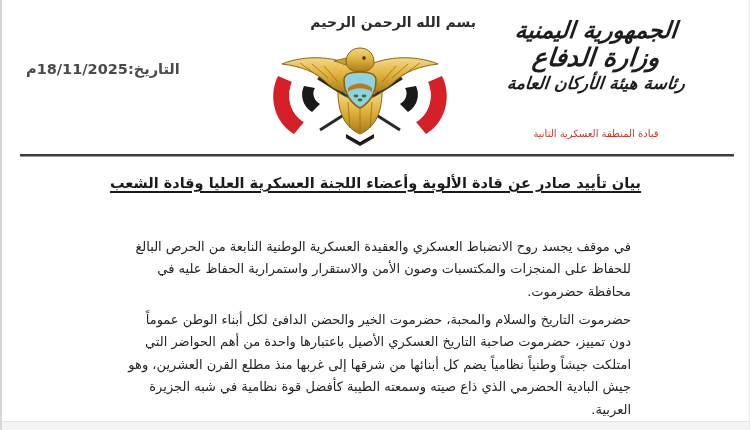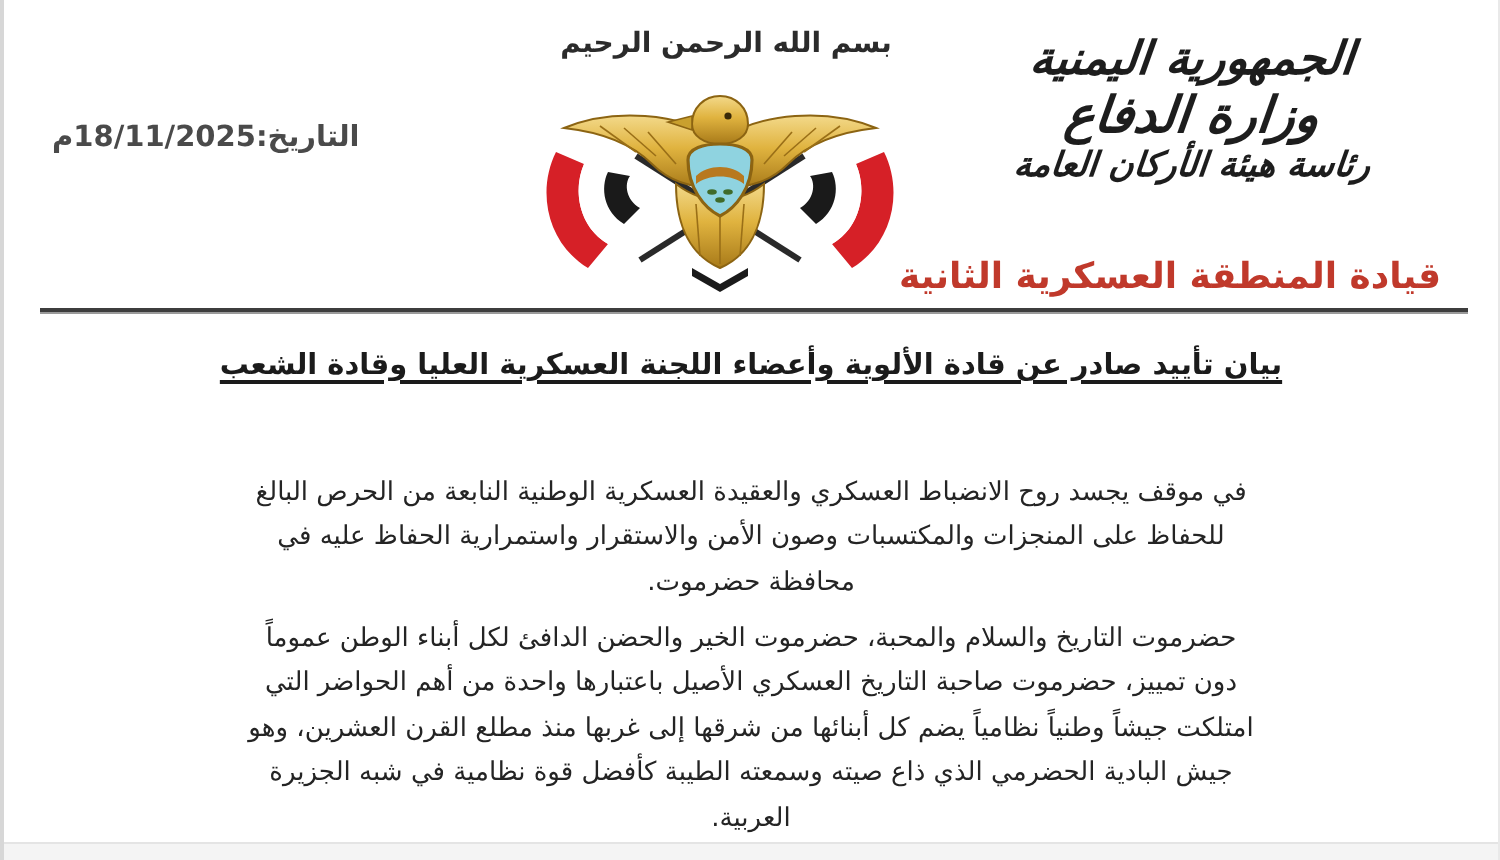--- a/index.html
+++ b/index.html
@@ -38,21 +38,20 @@
     white-space: nowrap;
     direction: rtl;
     margin-top: 23px;
   }
 
   .basmala {
     position: absolute;
     top: 14px;
     left: 248px;
     width: 226px;
-    text-align: center;
     font-size: 14px;
     font-weight: 700;
     color: #2b2b2b;
     direction: rtl;
   }
 
   
   .emblem {
     position: absolute;
     top: 30px;
@@ -80,26 +79,26 @@
     white-space: nowrap;
     transform: skewX(-6deg);
   }
   .ministry .ln1 { font-size: 23px; letter-spacing: 1.5px; }
   .ministry .ln2 { font-size: 25px; letter-spacing: 3px; margin-top: 3px; }
   .ministry .ln3 { font-size: 17px; letter-spacing: 1px; margin-top: 4px; }
 
   .region-line {
     position: absolute;
     top: 128px;
-    right: 23px;
+    right: 12px;
     width: 282px;
     text-align: center;
     color: #c0392b;
-    font-size: 18px;
-    font-weight: 700;
+    font-size: 10px;
+    font-weight: 400;
     direction: rtl;
     white-space: nowrap;
   }
 
   .rule {
     position: absolute;
     top: 154px;
     left: 18px;
     width: 714px;
     height: 0;
@@ -129,21 +128,21 @@
     text-align: center;
   }
 
   .body-text {
     position: absolute;
     top: 236px;
     left: 0;
     right: 0;
     padding: 0 118px;
     direction: rtl;
-    text-align: center;
+    text-align: right;
     color: #242424;
     font-size: 13px;
     line-height: 1.72;
   }
   .body-text p { margin: 0 0 6px 0; }
 
   .bottom-band {
     position: absolute;
     left: 0;
     bottom: 0;

